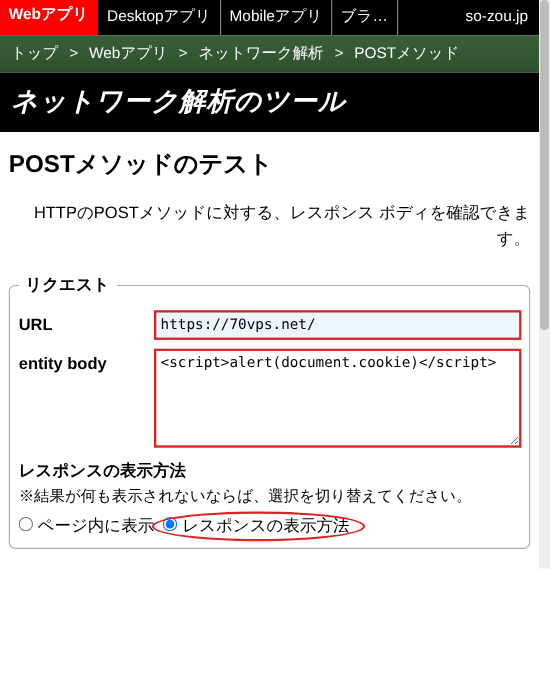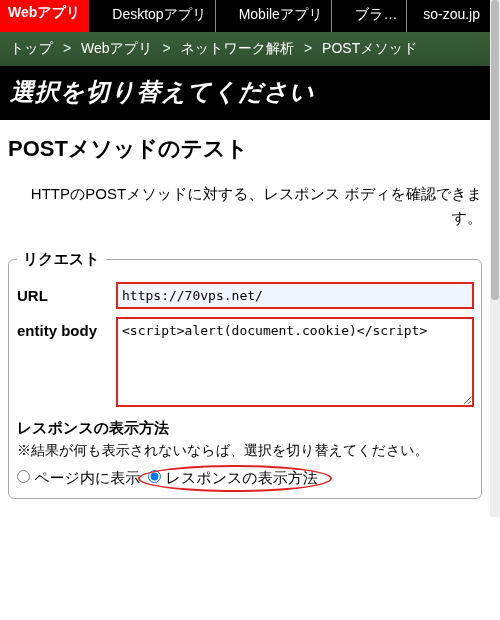--- a/index.html
+++ b/index.html
@@ -1,33 +1,33 @@
 <!DOCTYPE html>
 <html><head>
 <meta charset="utf-8">
 <style>
   * { box-sizing: border-box; margin: 0; padding: 0; }
   body { font-family: "Meiryo", "Hiragino Kaku Gothic Pro", sans-serif; font-size: 14px; width: 500px; background: #fff; color: #000; }
   .topbar { background: #000; display: flex; align-items: stretch; height: 32px; }
-  .topbar .tab { color: #fff; padding: 6px 8px 6px 23px; font-size: 14px; border-right: 1px solid #888; white-space: nowrap; position: relative; top: 0; }
+  .topbar .tab { color: #fff; padding: 6px 8px 6px 8px; font-size: 14px; border-right: 1px solid #888; white-space: nowrap; position: relative; top: 0; }
   .topbar .tab.active { background: #f00; color: #fff; font-weight: bold; padding: 4px 8px; border-right: 1px solid #f00; }
   .topbar .brand { margin-left: auto; color: #fff; padding: 6px 10px; font-size: 14px; }
   .breadcrumb { background: linear-gradient(#3a5e3a,#2e502e); color: #fff; padding: 8px 10px; font-size: 14px; }
   .breadcrumb span { color: #fff; }
   .breadcrumb .sep { padding: 0 6px; color: #dfe; }
   .banner { background: #000; color: #fff; padding: 10px 10px 12px 10px; }
   .banner h1 { font-size: 24px; font-style: italic; font-weight: bold; letter-spacing: 1px; }
   .main { padding: 14px 8px 8px 8px; position: relative; }
   .main h2 { font-size: 22px; font-weight: bold; margin-bottom: 18px; }
   .lead { font-size: 15px; line-height: 1.6; margin-bottom: 20px; text-align: right; }
   fieldset { border: 1px solid #aaa; border-radius: 6px; padding: 14px 8px 10px 8px; margin: 0 0 10px 0; position: relative; }
   legend { padding: 0 6px; font-weight: bold; font-size: 15px; }
   .row { display: flex; align-items: flex-start; margin-bottom: 10px; }
   .row .lbl { width: 100px; padding-right: 8px; font-weight: bold; font-size: 15px; padding-top: 4px; }
-  .row .ctl { flex: 1; }
+  .row .ctl { flex: 1; margin-left: 24px; }
   input[type=text] { width: 100%; padding: 4px 4px; font-family: monospace; font-size: 13px; border: 1px solid #7a9; background: #eef5ff; }
   textarea { width: 100%; height: 88px; padding: 4px; font-family: monospace; font-size: 13px; border: 1px solid #999; resize: both; }
   .hl-red { outline: 2px solid #d22; outline-offset: -1px; }
   .hl-oval { position: relative; display: inline-block; }
   .hl-oval::after { content: ""; position: absolute; left: -10px; right: -10px; top: -4px; bottom: -4px; border: 2px solid #d22; border-radius: 50%; pointer-events: none; }
   button.submit { font-size: 14px; padding: 3px 14px; background: #f0f0f0; border: 1px solid #888; border-radius: 3px; }
   .subhead { font-weight: bold; font-size: 15px; margin: 4px 0 2px 0; }
   .note { font-size: 14px; line-height: 1.5; margin-bottom: 8px; }
   .radios { font-size: 15px; }
   .radios label { margin-right: 4px; }
@@ -52,21 +52,21 @@
   <span>トップ</span>
   <span class="sep">&gt;</span>
   <span>Webアプリ</span>
   <span class="sep">&gt;</span>
   <span>ネットワーク解析</span>
   <span class="sep">&gt;</span>
   <span>POSTメソッド</span>
 </div>
 
 <div class="banner">
-  <h1>選択を切り替えてください</h1>
+  <h1>ネットワーク解析のツール</h1>
 </div>
 
 <div class="main">
   <h2>POSTメソッドのテスト</h2>
   <p class="lead">HTTPのPOSTメソッドに対する、レスポンス ボディを確認できます。</p>
 
   <fieldset>
     <legend>リクエスト</legend>
 
     <div class="row">

